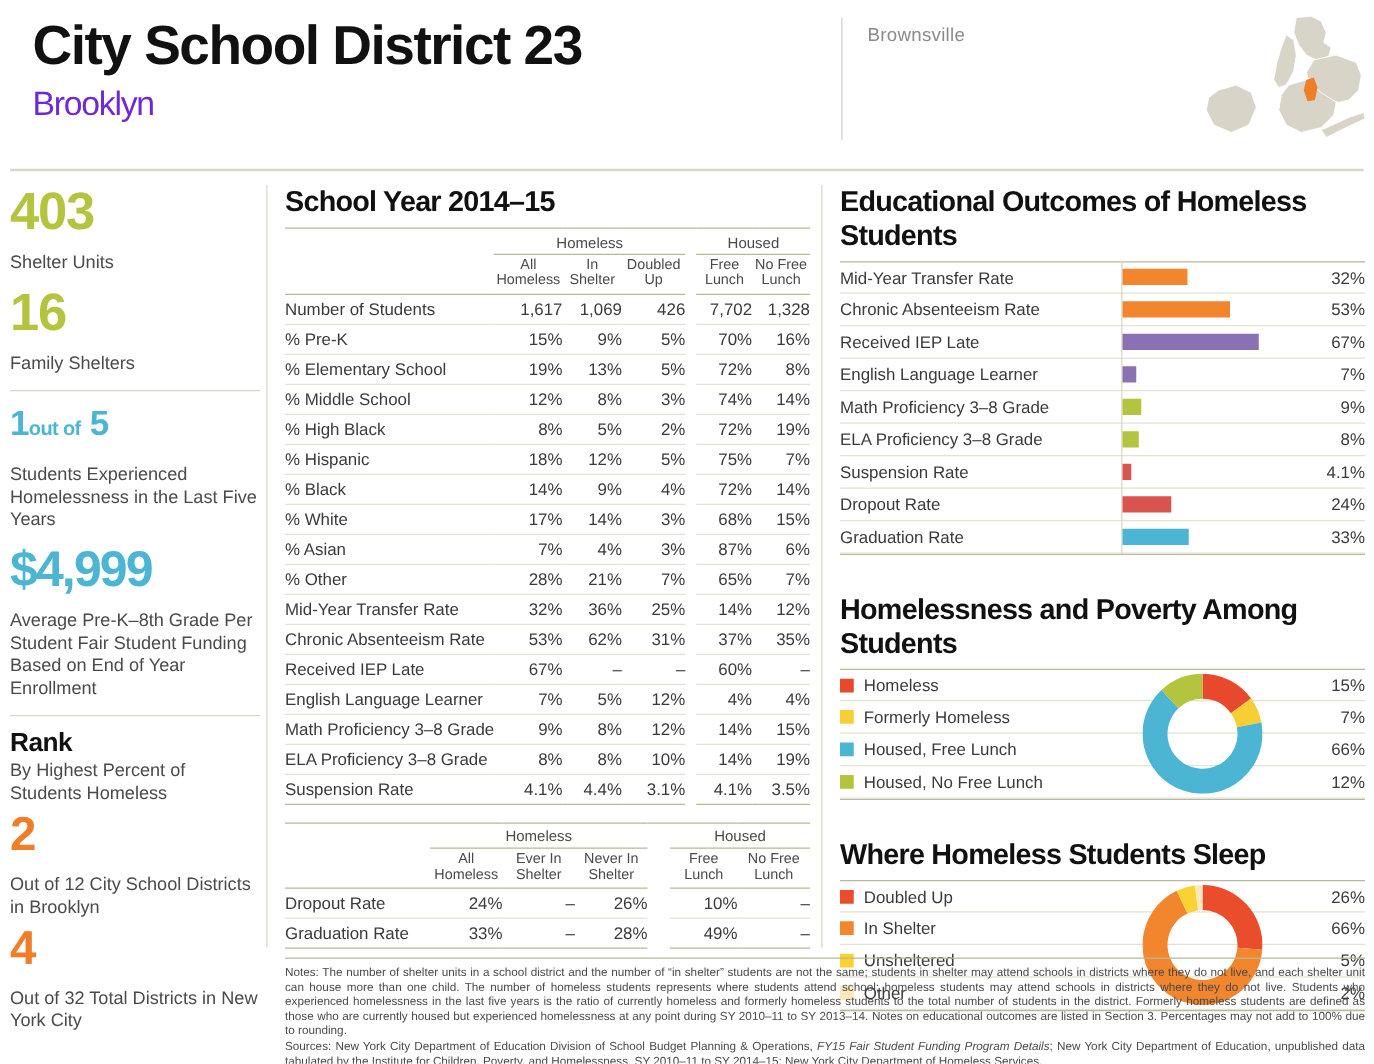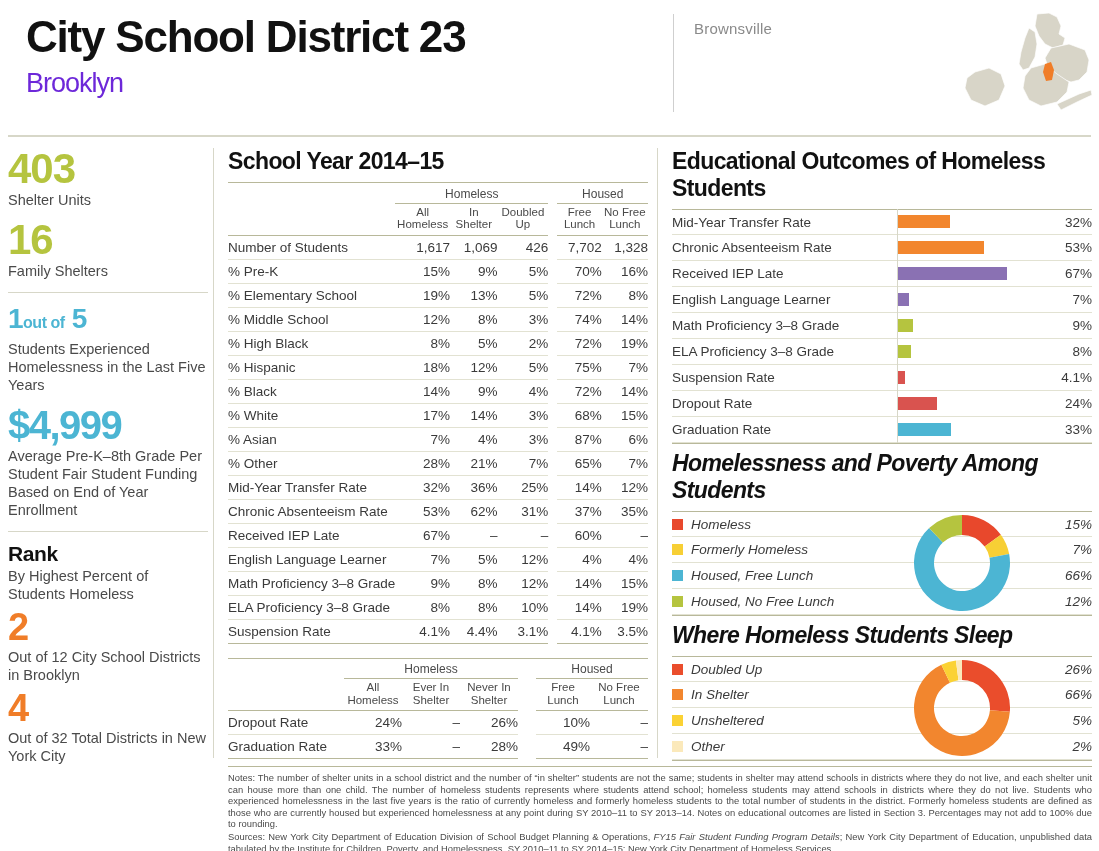--- a/index.html
+++ b/index.html
@@ -40,21 +40,21 @@
   
   .col-left   { position: absolute; left: 8px;  top: 148px; width: 200px; }
   .col-mid    { position: absolute; left: 228px; top: 148px; width: 420px; }
   .col-right  { position: absolute; left: 672px; top: 148px; width: 420px; }
   .vline-1 { position: absolute; left: 213px; top: 148px; width: 1px; height: 610px; background: #d7d7c8; }
   .vline-2 { position: absolute; left: 657px; top: 148px; width: 1px; height: 610px; background: #d7d7c8; }
 
   
   .big-num { font-size: 42px; font-weight: bold; line-height: 42px; letter-spacing: -1px; }
   .green { color: #b5c43f; }
-  .stat-label { font-size: 14.5px; line-height: 18px; color: #4a4a4a; margin-top: 1px; }
+  .stat-label { font-size: 14.5px; line-height: 18px; color: #4a4a4a; margin-top: 11px; }
   .stat-block { margin-bottom: 10px; }
   .rule { height: 1px; background: #d7d7c8; margin: 12px 0 10px 0; }
   .one-out-five { font-size: 28px; font-weight: bold; color: #4cb5d3; line-height: 32px; letter-spacing: -0.5px;}
   .one-out-five .small { font-size: 16px; }
   .dollar { font-size: 40px; font-weight: bold; color: #4cb5d3; line-height: 42px; letter-spacing: -1.5px; }
   .rank-title { font-size: 21px; font-weight: bold; color: #111; line-height: 24px; letter-spacing: -0.4px;}
   .rank-sub { font-size: 14.5px; line-height: 18px; margin-top: 1px; }
   .rank-num { font-size: 38px; font-weight: bold; color: #f07d28; line-height: 40px; margin-top: 4px;}
 
   
@@ -91,21 +91,21 @@
   }
   .bar-row:first-of-type { border-top: 1px solid #b8b89a; }
   .bar-label { font-size: 13.5px; color: #3a3a3a; width: 225px; flex: 0 0 225px; }
   .bar-track { position: relative; flex: 1 1 auto; height: 26px; }
   .bar-axis { position: absolute; left: 0; top: 0; width: 1px; height: 26px; background: #d7d7c8; }
   .bar-fill { position: absolute; left: 1px; top: 6px; height: 13px; }
   .bar-val { font-size: 13.5px; color: #3a3a3a; width: 48px; flex: 0 0 48px; text-align: right; }
   .chart-bottom-rule { height: 1px; background: #b8b89a; }
 
   
-  .donut-sec { position: relative; margin-top: 6px; font-style: italic; }
+  .donut-sec { position: relative; margin-top: 30px; }
   .legend-row {
     position: relative; height: 26px; border-bottom: 1px solid #e2e2d2;
     display: flex; align-items: center;
   }
   .legend-row:first-of-type { border-top: 1px solid #b8b89a; }
   .sw { width: 11px; height: 11px; flex: 0 0 11px; margin-right: 8px; }
   .legend-label { font-size: 13.5px; color: #3a3a3a; flex: 1 1 auto; }
   .legend-val { font-size: 13.5px; color: #3a3a3a; width: 48px; flex: 0 0 48px; text-align: right; }
   .donut-holder { position: absolute; right: 82px; top: 0; }
 

